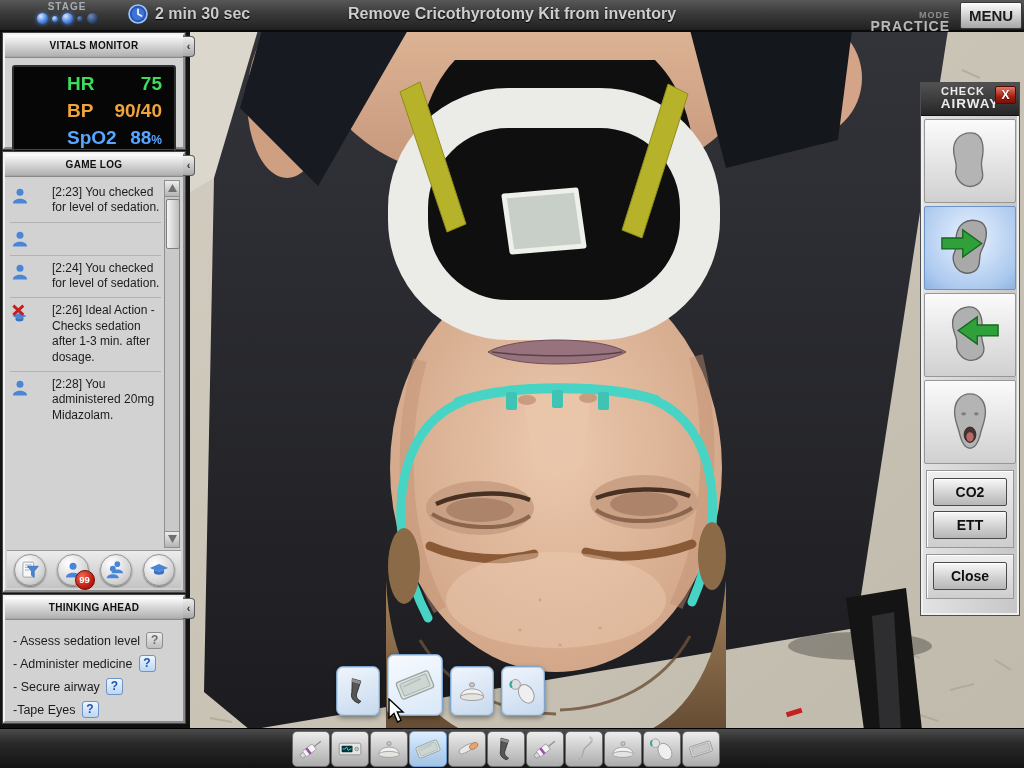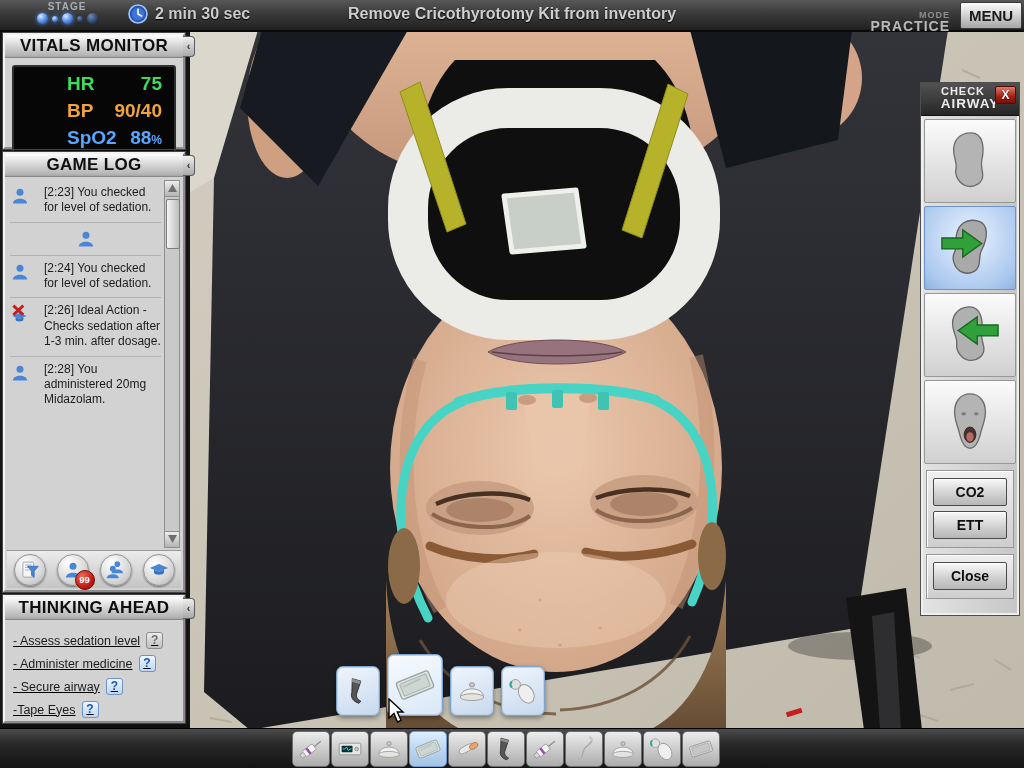--- a/index.html
+++ b/index.html
@@ -27,33 +27,33 @@
   #mode .mode-value{font-size:14px;font-weight:bold;color:#b8b8b8;letter-spacing:1px;margin-top:-2px;}
   #menu-btn{position:absolute;right:2px;top:2px;width:62px;height:27px;cursor:pointer;
     background:linear-gradient(#fcfcfc,#d6d6d6 45%,#a6a6a6);border:1px solid #3a3a3a;border-radius:2px;
     font-family:inherit;font-weight:bold;font-size:15px;color:#1b1b1b;box-shadow:inset 0 1px 0 #fff;}
 
   
   #left{position:absolute;left:0;top:30px;width:190px;height:694px;background:#141414;z-index:30;}
   .panel{position:absolute;left:3px;width:182px;background:#d2d2d2;border:2px solid;
     border-color:#f3f3f3 #8d8d8d #8d8d8d #f3f3f3;outline:1px solid #474747;box-sizing:border-box;}
   .panel-header{position:relative;height:22px;line-height:22px;text-align:center;font-weight:bold;
-    font-size:17px;color:#0f0f0f;letter-spacing:.3px;border-bottom:1px solid #8a8a8a;
+    font-size:10px;color:#0f0f0f;letter-spacing:.3px;border-bottom:1px solid #8a8a8a;
     background:linear-gradient(#ffffff,#dcdcdc 40%,#b4b4b4 92%,#a2a2a2);}
   .collapse-tab{position:absolute;right:-12px;top:1px;width:11px;height:19px;cursor:pointer;
     background:linear-gradient(#efefef,#a9a9a9);border:1px solid #5c5c5c;border-left:none;
     border-radius:0 4px 4px 0;font-size:11px;line-height:18px;color:#333;text-align:center;font-weight:bold;}
   #vitals-panel{top:3px;height:116px;}
   #vitals-screen{margin:7px;height:82px;background:#060606;border:2px solid #303030;border-radius:3px;
     padding:3px 12px;box-sizing:content-box;}
   .vrow{display:flex;justify-content:space-between;font-weight:bold;font-size:19px;line-height:27px;margin-left:41px;}
   .vrow .vsuffix{font-size:12px;vertical-align:baseline;}
   #log-panel{top:122px;height:440px;}
   #log-list{position:absolute;left:5px;top:26px;right:22px;bottom:42px;overflow:hidden;}
-  .log-entry{display:flex;gap:14px;padding:5px 0 6px 0;border-bottom:1px solid #b2b2b2;justify-content:center;}
+  .log-entry{display:flex;gap:22px;padding:5px 0 6px 0;border-bottom:1px solid #b2b2b2;}
   .log-entry:last-child{border-bottom:none;}
   .licon{flex:0 0 20px;width:20px;height:20px;margin-top:1px;}
   .ltext{font-size:12px;line-height:1.28;color:#1c1c1c;}
   #log-scrollbar{position:absolute;right:3px;top:26px;bottom:42px;width:16px;
     background:#c9c9c9;border:1px solid #8f8f8f;box-sizing:border-box;}
   .scroll-arrow{position:absolute;left:0;width:14px;height:15px;cursor:pointer;
     background:linear-gradient(#ededed,#b4b4b4);border-bottom:1px solid #8f8f8f;text-align:center;}
   .scroll-arrow.down{bottom:0;border-top:1px solid #8f8f8f;border-bottom:none;}
   .scroll-arrow svg{display:block;margin:3px auto 0;}
   #log-thumb{position:absolute;left:1px;top:18px;width:12px;height:48px;cursor:pointer;
@@ -62,21 +62,21 @@
     justify-content:center;align-items:center;gap:11px;border-top:1px solid #999;
     background:linear-gradient(#ececec,#c4c4c4);}
   .fbtn{position:relative;width:32px;height:32px;border-radius:50%;cursor:pointer;padding:0;
     background:radial-gradient(circle at 35% 28%,#ffffff,#d6d6d6 62%,#b2b2b2);
     border:1px solid #979797;box-shadow:0 1px 2px rgba(0,0,0,.45);}
   .fbtn svg{width:20px;height:20px;display:block;margin:0 auto;}
   .fbadge{position:absolute;right:-7px;bottom:-5px;width:18px;height:18px;border-radius:50%;
     background:radial-gradient(circle at 35% 30%,#f06a55,#c41d14 60%,#8e0c06);border:1px solid #6d0a05;
     color:#fff;font-size:9.5px;font-weight:bold;line-height:18px;text-align:center;}
   #think-panel{top:565px;height:128px;}
-  #think-items{padding:9px 0 12px 8px;text-decoration:underline;}
+  #think-items{padding:9px 0 12px 8px;}
   .titem{display:flex;align-items:center;gap:6px;padding:3px 0;}
   .titem .ttext{font-size:12.5px;color:#1c1c1c;}
   .help-btn{width:17px;height:17px;border-radius:3px;font-family:inherit;font-weight:bold;font-size:12px;
     line-height:15px;text-align:center;cursor:pointer;padding:0;}
   .help-btn.gray{background:linear-gradient(#ececec,#bfbfbf);border:1px solid #8d8d8d;color:#6d6d6d;}
   .help-btn.blue{background:linear-gradient(#eef5fe,#bdd6f2);border:1px solid #6c94c4;color:#1a56b0;}
 
   
   #airway-panel{position:absolute;left:920px;top:82px;width:100px;height:534px;z-index:35;
     background:linear-gradient(90deg,#e3e3e3,#c6c6c6);border:1px solid #4e4e4e;

